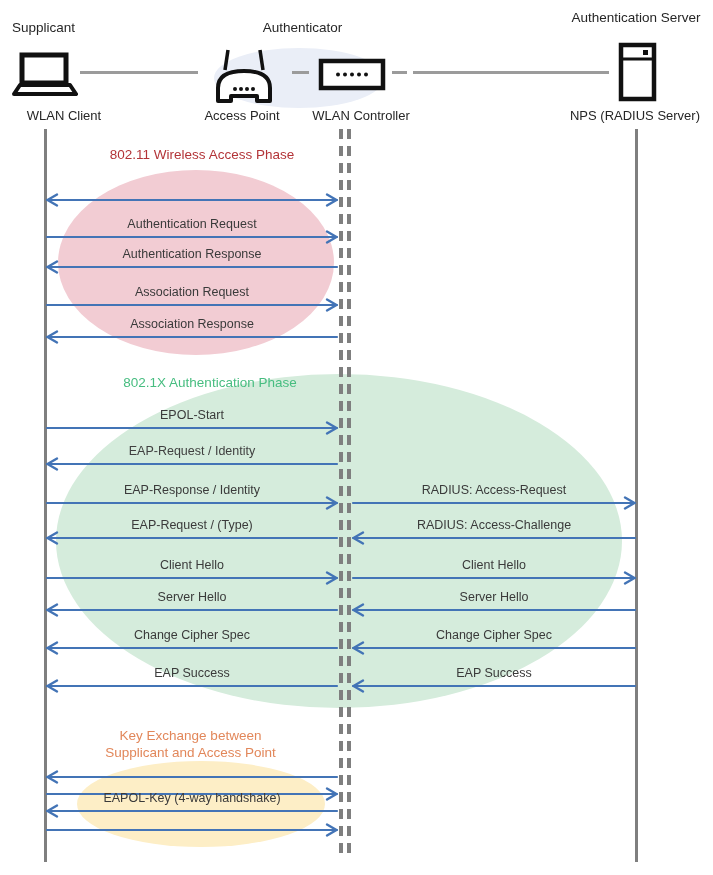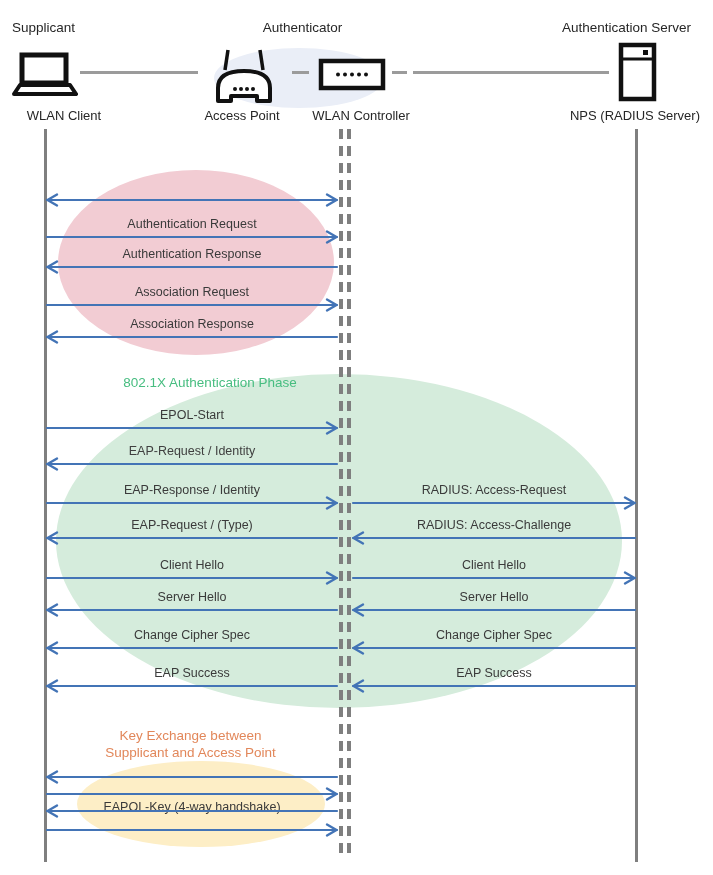--- a/index.html
+++ b/index.html
@@ -19,21 +19,21 @@
   .msg-arrow{position:absolute;overflow:visible;}
   .icon{position:absolute;}
 </style>
 </head>
 <body>
 
 <div id="canvas">
 
   <div class="role" style="left:12px;top:19px;">Supplicant</div>
   <div class="role" style="left:230px;top:19px;width:145px;text-align:center;">Authenticator</div>
-  <div class="role" style="left:562px;top:19px;width:148px;">Authentication Server</div>
+  <div class="role" style="left:562px;top:9px;width:148px;text-align:center;">Authentication Server</div>
 
   <div class="ellipse" style="left: 214px; top: 48px; width: 170px; height: 60px; background-color: rgb(234, 238, 247);"></div>
 
   <div class="conn" style="left:80px;width:118px;"></div>
   <div class="conn" style="left:292px;width:17px;"></div>
   <div class="conn" style="left:392px;width:15px;"></div>
   <div class="conn" style="left:413px;width:196px;"></div>
 
   <svg class="icon" style="left:12px;top:52px;" width="66" height="46" viewBox="0 0 66 46">
     <rect x="10" y="3" width="44" height="28" fill="#fff" stroke="#111" stroke-width="5"></rect>
@@ -72,20 +72,21 @@
 
   <div class="ellipse" style="left: 58px; top: 170px; width: 276px; height: 185px; background-color: rgb(242, 204, 211);"></div>
   <div class="ellipse" style="left: 56px; top: 374px; width: 566px; height: 334px; background-color: rgb(213, 236, 220);"></div>
   <div class="ellipse" style="left: 77px; top: 761px; width: 248px; height: 86px; background-color: rgb(253, 238, 198);"></div>
 
   <div class="lifeline" style="left:44px;"></div>
   <div class="dashed" style="left:339px;"></div>
   <div class="dashed" style="left:347px;"></div>
   <div class="lifeline" style="left:635px;"></div>
 
+  <div class="phase-title" style="left: 82px; top: 146px; width: 240px; color: rgb(179, 52, 56);">802.11 Wireless Access Phase</div>
   <div class="phase-title" style="left: 90px; top: 374px; width: 240px; color: rgb(71, 189, 128);">802.1X Authentication Phase</div>
   <div class="phase-title" style="left: 98px; top: 721px; width: 185px; color: rgb(226, 135, 90); margin-top: 6px;">Key Exchange between Supplicant and Access Point</div>
 
   <div id="messages" style="position:absolute;inset:0;">
       <svg class="msg-arrow" width="292" height="14" viewBox="0 0 292 14" style="left: 46px; top: 193px;">
         <line x1="1" y1="7" x2="291" y2="7" stroke-width="2.2" stroke="#4374b6" fill="none" stroke-linecap="round" stroke-linejoin="round"></line>
         <polyline points="11,1.5 1.5,7 11,12.5" stroke-width="2.4" stroke="#4374b6" fill="none" stroke-linecap="round" stroke-linejoin="round"></polyline>
         <polyline points="281,1.5 290.5,7 281,12.5" stroke-width="2.4" stroke="#4374b6" fill="none" stroke-linecap="round" stroke-linejoin="round"></polyline>
       </svg>
       <div class="msg-label" style="left: 46px; width: 292px; top: 216px; color: rgb(58, 58, 58);">Authentication Request</div>
@@ -179,21 +180,21 @@
         <polyline points="11,1.5 1.5,7 11,12.5" stroke-width="2.4" stroke="#4374b6" fill="none" stroke-linecap="round" stroke-linejoin="round"></polyline>
       </svg>
       <svg class="msg-arrow" width="292" height="14" viewBox="0 0 292 14" style="left: 46px; top: 770px;">
         <line x1="1" y1="7" x2="291" y2="7" stroke-width="2.2" stroke="#4374b6" fill="none" stroke-linecap="round" stroke-linejoin="round"></line>
         <polyline points="11,1.5 1.5,7 11,12.5" stroke-width="2.4" stroke="#4374b6" fill="none" stroke-linecap="round" stroke-linejoin="round"></polyline>
       </svg>
       <svg class="msg-arrow" width="292" height="14" viewBox="0 0 292 14" style="left: 46px; top: 787px;">
         <line x1="1" y1="7" x2="291" y2="7" stroke-width="2.2" stroke="#4374b6" fill="none" stroke-linecap="round" stroke-linejoin="round"></line>
         <polyline points="281,1.5 290.5,7 281,12.5" stroke-width="2.4" stroke="#4374b6" fill="none" stroke-linecap="round" stroke-linejoin="round"></polyline>
       </svg>
-      <div class="msg-label" style="left: 46px; width: 292px; top: 790px; color: rgb(58, 58, 58); margin-top: 9px;">EAPOL-Key (4-way handshake)</div>
+      <div class="msg-label" style="left: 46px; width: 292px; top: 790px; color: rgb(58, 58, 58);">EAPOL-Key (4-way handshake)</div>
       <svg class="msg-arrow" width="292" height="14" viewBox="0 0 292 14" style="left: 46px; top: 804px;">
         <line x1="1" y1="7" x2="291" y2="7" stroke-width="2.2" stroke="#4374b6" fill="none" stroke-linecap="round" stroke-linejoin="round"></line>
         <polyline points="11,1.5 1.5,7 11,12.5" stroke-width="2.4" stroke="#4374b6" fill="none" stroke-linecap="round" stroke-linejoin="round"></polyline>
       </svg>
       <svg class="msg-arrow" width="292" height="14" viewBox="0 0 292 14" style="left: 46px; top: 823px;">
         <line x1="1" y1="7" x2="291" y2="7" stroke-width="2.2" stroke="#4374b6" fill="none" stroke-linecap="round" stroke-linejoin="round"></line>
         <polyline points="281,1.5 290.5,7 281,12.5" stroke-width="2.4" stroke="#4374b6" fill="none" stroke-linecap="round" stroke-linejoin="round"></polyline>
       </svg>
     </div>
 

